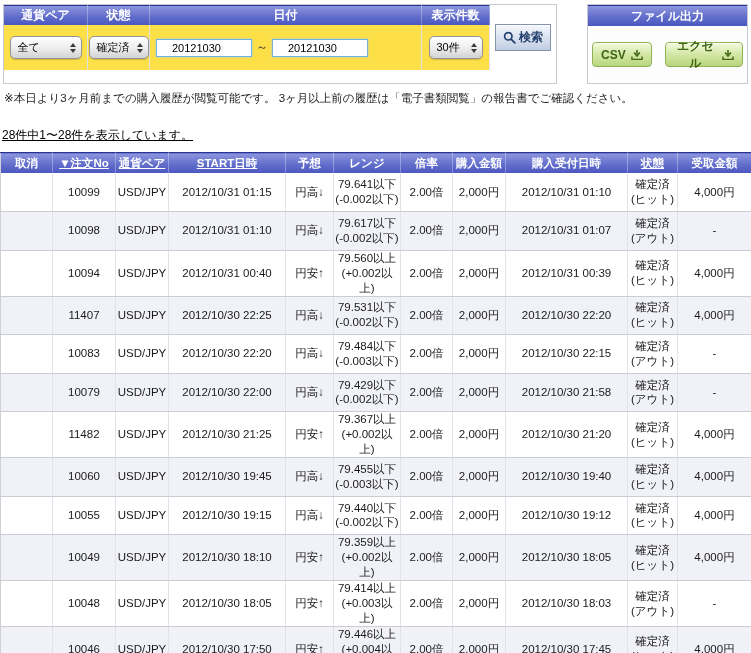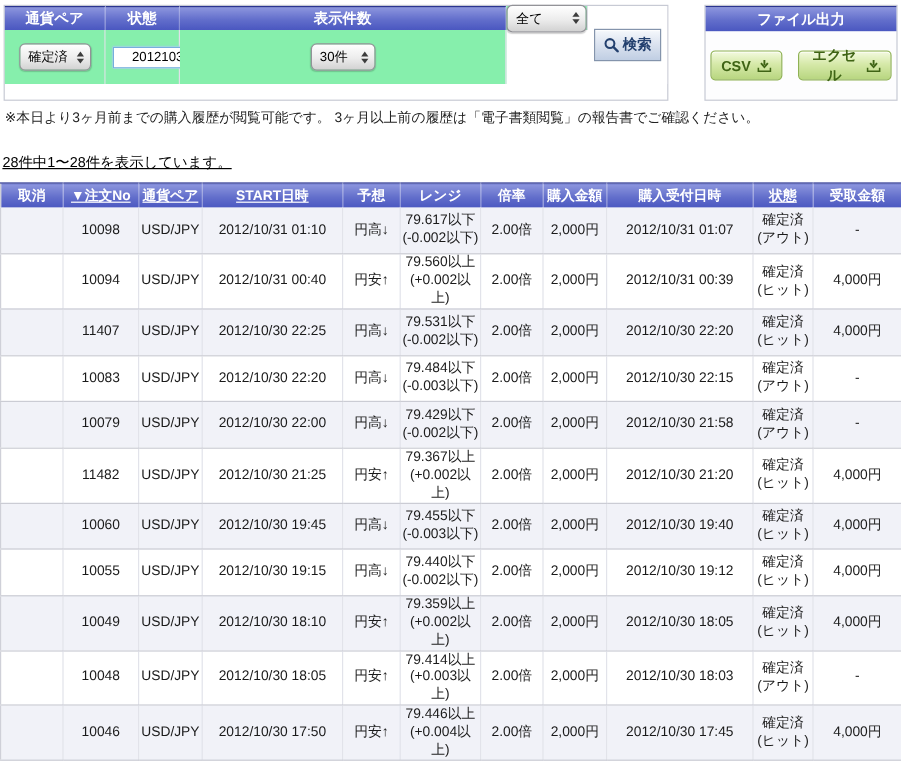--- a/index.html
+++ b/index.html
@@ -15,21 +15,21 @@
     width:552px;border:1px solid #c7cad4;background:#fff;
     display:grid;grid-template-columns:84px 62px 272px 68px 1fr;
     grid-template-rows:20px 45px;
   }
   .fhead{
     background:linear-gradient(180deg,#8d96de 0%,#626ecb 55%,#4a57c0 100%);
     border-top:1px solid #2a3490;border-right:1px solid rgba(255,255,255,.3);
     color:#fff;font-size:12px;font-weight:bold;text-align:center;line-height:19px;
   }
   .fbody{
-    background:#86efac;border-right:1px solid #dfe0e8;
+    background:#fde047;border-right:1px solid #dfe0e8;
     display:flex;align-items:center;justify-content:center;
   }
   .fcell-date{justify-content:flex-start;padding-left:6px;gap:4px;font-size:11px;}
   .fcell-search{
     grid-column:5;grid-row:1 / span 2;background:#fff;
     display:flex;align-items:center;justify-content:center;border-right:none;
   }
   .date-example{width:158px;font-size:11px;line-height:1.3;color:#333;
     word-break:break-all;text-align:center;}
   .tilde{font-size:12px;color:#333;}
@@ -106,20 +106,21 @@
   td.c-payout.dash{text-align:center;padding-right:0;}
 </style>
 </head>
 <body>
 
 <div class="topbar">
 
   <div class="filter-box">
     <div class="fhead">通貨ペア</div>
     <div class="fhead">状態</div>
+    <div class="fhead">日付</div>
     <div class="fhead">表示件数</div>
 
     <div class="fcell-search fbody">
       <button class="search-btn">
         <span style="display:flex;">
           <svg width="13" height="13" viewBox="0 0 13 13">
             <circle cx="5.3" cy="5.3" r="3.7" fill="none" stroke="#23406e" stroke-width="1.7"></circle>
             <line x1="8.3" y1="8.3" x2="11.8" y2="11.8" stroke="#23406e" stroke-width="1.9" stroke-linecap="round"></line>
           </svg>
         </span>
@@ -217,20 +218,39 @@
         <th class="c-forecast">予想</th>
         <th class="c-range">レンジ</th>
         <th class="c-mult">倍率</th>
         <th class="c-purchase">購入金額</th>
         <th class="c-accepted">購入受付日時</th>
         <th class="c-status sort">状態</th>
         <th class="c-payout">受取金額</th>
       </tr>
   </thead>
   <tbody>
+      <tr>
+        <td class="c-cancel"></td>
+        <td class="c-order">10099</td>
+        <td class="c-pair">USD/JPY</td>
+        <td class="c-start">2012/10/31 01:15</td>
+        <td class="c-forecast">円高↓</td>
+        <td class="c-range">
+          <div>79.641以下</div>
+          <div>(-0.002以下)</div>
+        </td>
+        <td class="c-mult">2.00倍</td>
+        <td class="c-purchase">2,000円</td>
+        <td class="c-accepted">2012/10/31 01:10</td>
+        <td class="c-status">
+          <div>確定済</div>
+          <div>(ヒット)</div>
+        </td>
+        <td class="c-payout">4,000円</td>
+      </tr>
       <tr class="alt">
         <td class="c-cancel"></td>
         <td class="c-order">10098</td>
         <td class="c-pair">USD/JPY</td>
         <td class="c-start">2012/10/31 01:10</td>
         <td class="c-forecast">円高↓</td>
         <td class="c-range">
           <div>79.617以下</div>
           <div>(-0.002以下)</div>
         </td>

